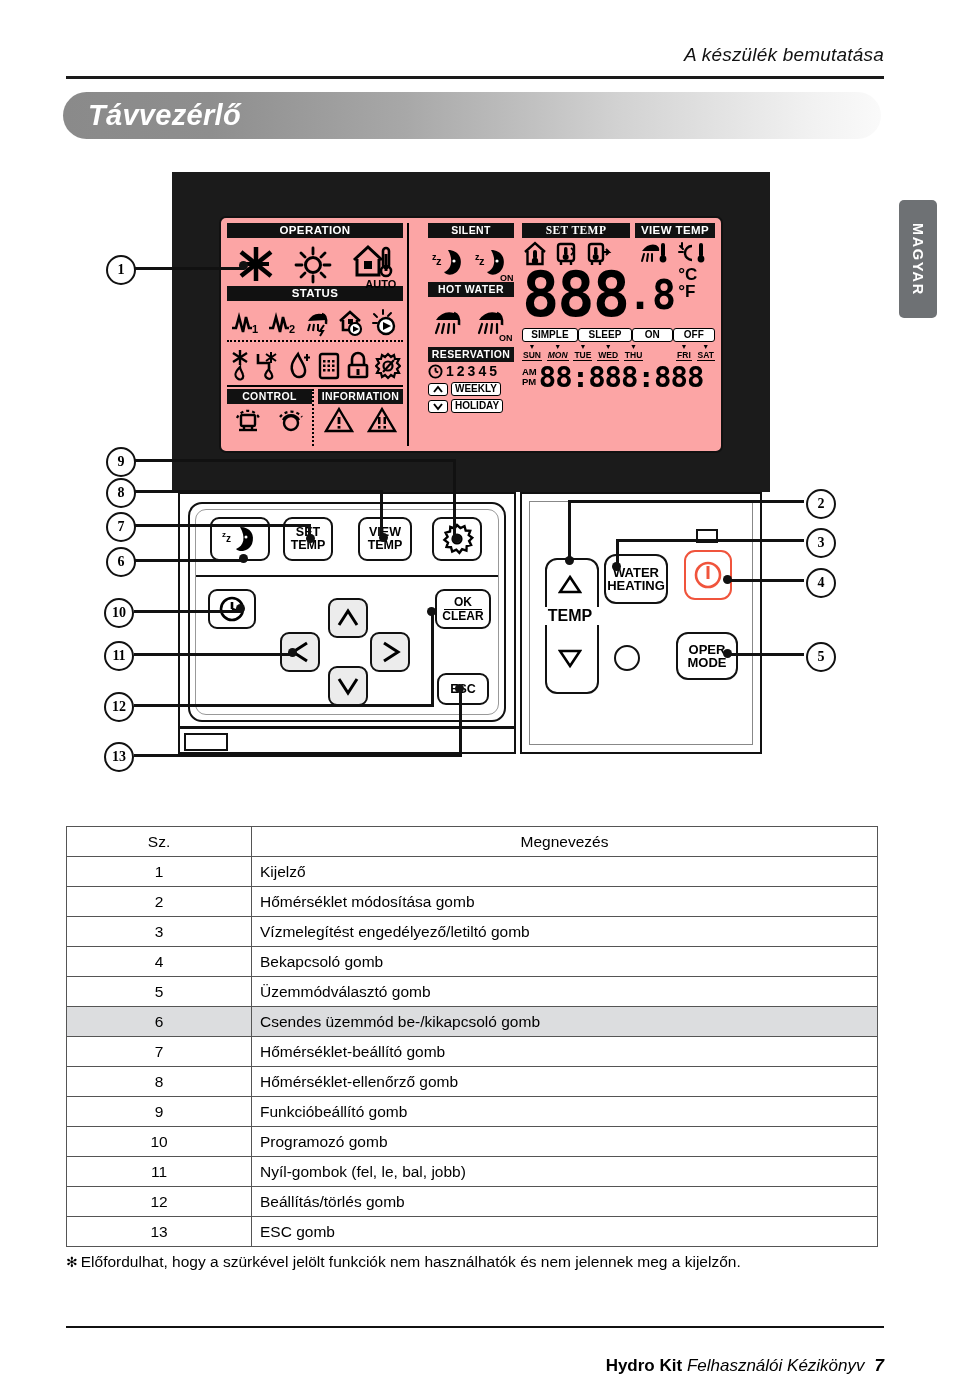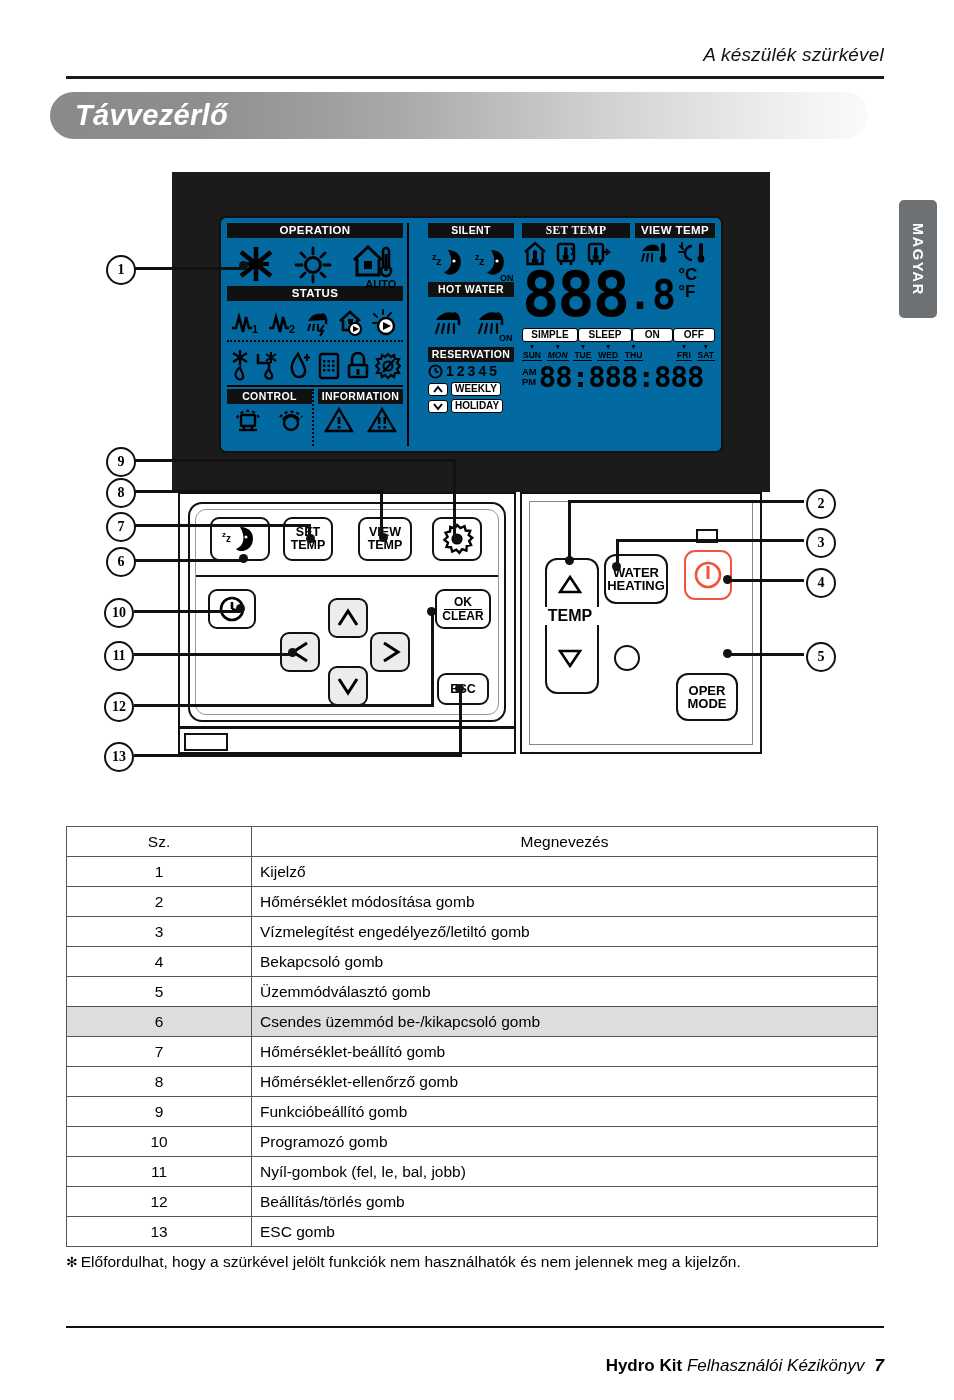--- a/index.html
+++ b/index.html
@@ -16,21 +16,21 @@
   .header-title{
     text-align:right;font-style:italic;font-size:19px;font-weight:400;
     letter-spacing:.2px;color:#111;
   }
   .header-rule{
     margin-top:10px;border-bottom:3px solid #1a1a1a;width:100%;
   }
 
   
   .banner{
-    position:absolute;left:50px;top:92px;width:818px;height:47px;
+    position:absolute;left:63px;top:92px;width:818px;height:47px;
     border-radius:24px;
     background:linear-gradient(to right,#8a8a8a 0%, #8e8e8e 18%, #a8a8a8 42%, #d2d2d2 68%, #f2f2f2 92%, #fafafa 100%);
     display:flex;align-items:center;
   }
   .banner-text{
     color:#fff;font-size:29px;font-weight:bold;font-style:italic;
     margin-left:25px;letter-spacing:.3px;
   }
 
   
@@ -48,21 +48,21 @@
   .remote-wrap{position:absolute;left:0;top:0;width:954px;height:800px;}
 
   
   .remote-body{
     position:absolute;left:172px;top:172px;width:598px;height:320px;
     background:#1b1b1b;
   }
   
   .lcd{
     position:absolute;left:219px;top:216px;width:504px;height:237px;
-    background:#0369a1;border:2px solid #111;border-radius:7px;
+    background:#fca5a5;border:2px solid #111;border-radius:7px;
     box-sizing:border-box;padding:5px 6px;
   }
   .lcd-inner{display:flex;height:100%;gap:4px;}
   .lcd-col-a{width:176px;display:flex;flex-direction:column;}
   .lcd-col-b{width:86px;display:flex;flex-direction:column;border-left:2px solid #000;padding-left:19px;}
   .lcd-col-c{flex:1;display:flex;flex-direction:column;padding-left:4px;}
 
   .tagbar{
     background:#111;color:#fff;text-align:center;font-size:11.5px;
     font-weight:bold;letter-spacing:.4px;padding:1px 0;line-height:13px;
@@ -178,21 +178,21 @@
   .footer-text .brand{font-weight:bold;font-style:normal;}
   .footer-text .manual{font-style:italic;}
   .footer-text .pageno{font-weight:bold;font-style:italic;margin-left:10px;}
 
   svg{display:block;}
 </style>
 </head>
 <body>
 
 <div class="page-header">
-  <div class="header-title">A készülék szürkével</div>
+  <div class="header-title">A készülék bemutatása</div>
   <div class="header-rule"></div>
 </div>
 
 <div class="banner">
   <div class="banner-text">Távvezérlő</div>
 </div>
 
 <div class="lang-tab">
   <span>MAGYAR</span>
 </div>
@@ -731,21 +731,21 @@
 
   <div class="btn red" style="left:684px;top:550px;width:48px;height:50px;border-radius:11px;">
     <span>
       <svg width="32" height="32" viewBox="0 0 32 32">
         <circle cx="16" cy="16" r="12" fill="none" stroke="#f0543c" stroke-width="2.6"></circle>
         <line x1="16" y1="7" x2="16" y2="20" stroke="#f0543c" stroke-width="3"></line>
       </svg>
     </span>
   </div>
 
-  <div class="btn" style="left:676px;top:632px;width:62px;height:48px;flex-direction:column;font-size:13px;border-radius:12px;margin-top:41px;">
+  <div class="btn" style="left:676px;top:632px;width:62px;height:48px;flex-direction:column;font-size:13px;border-radius:12px;">
     <span>OPER</span>
     <span>MODE</span>
   </div>
 
   <div class="callout-num" style="left:106px;top:255px;">
     <span>1</span>
   </div>
   <div class="lead" style="left:134px;top:267px;width:110px;height:3px;"></div>
   <div class="leaddot" style="left:239px;top:261px;"></div>
 

